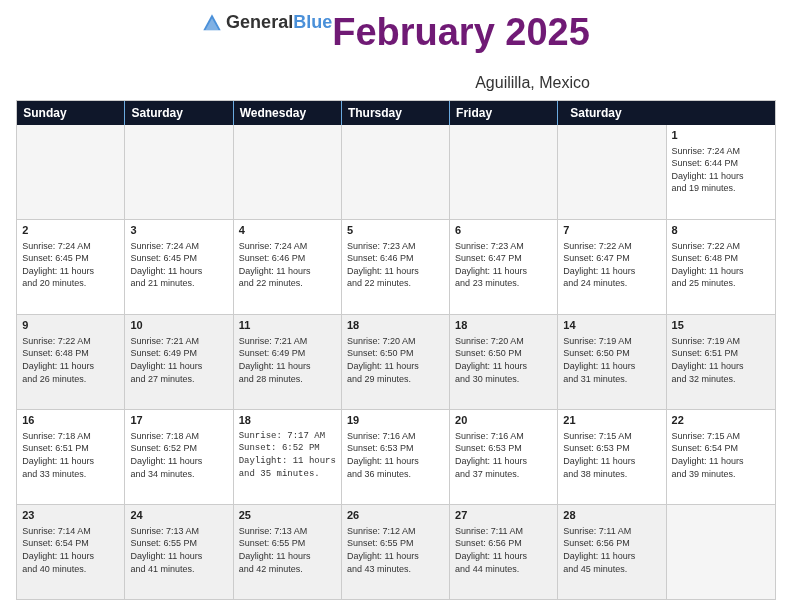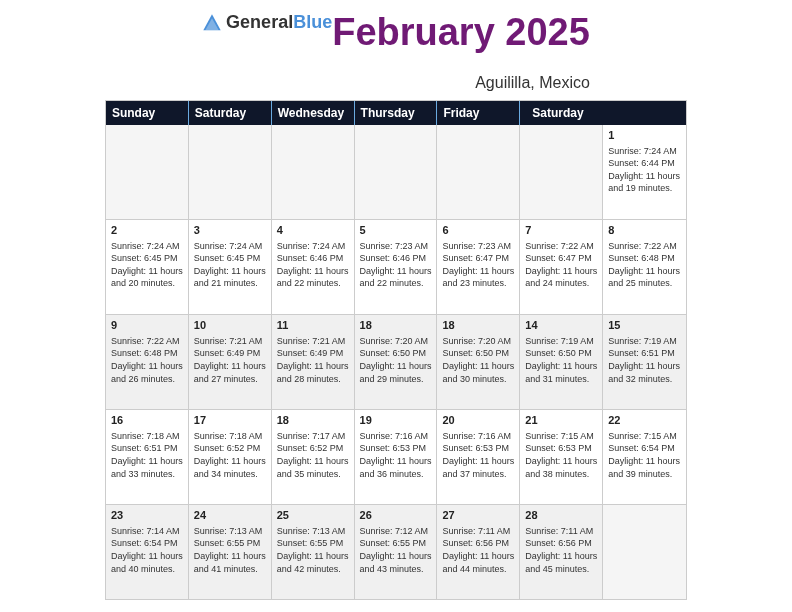--- a/index.html
+++ b/index.html
@@ -270,21 +270,21 @@
           </div>
           <div class="cal-cell">
             <div class="day-num">17</div>
             <div class="day-info" style="white-space: pre-line;">Sunrise: 7:18 AM
 Sunset: 6:52 PM
 Daylight: 11 hours
 and 34 minutes.</div>
           </div>
           <div class="cal-cell">
             <div class="day-num">18</div>
-            <div class="day-info" style="white-space: pre-line;">Sunrise: 7:17 AM
+            <div class="day-info" style="white-space: pre-line; font-family: Liberation Mono, monospace;">Sunrise: 7:17 AM
 Sunset: 6:52 PM
 Daylight: 11 hours
 and 35 minutes.</div>
           </div>
           <div class="cal-cell">
             <div class="day-num">19</div>
             <div class="day-info" style="white-space: pre-line;">Sunrise: 7:16 AM
 Sunset: 6:53 PM
 Daylight: 11 hours
 and 36 minutes.</div>

